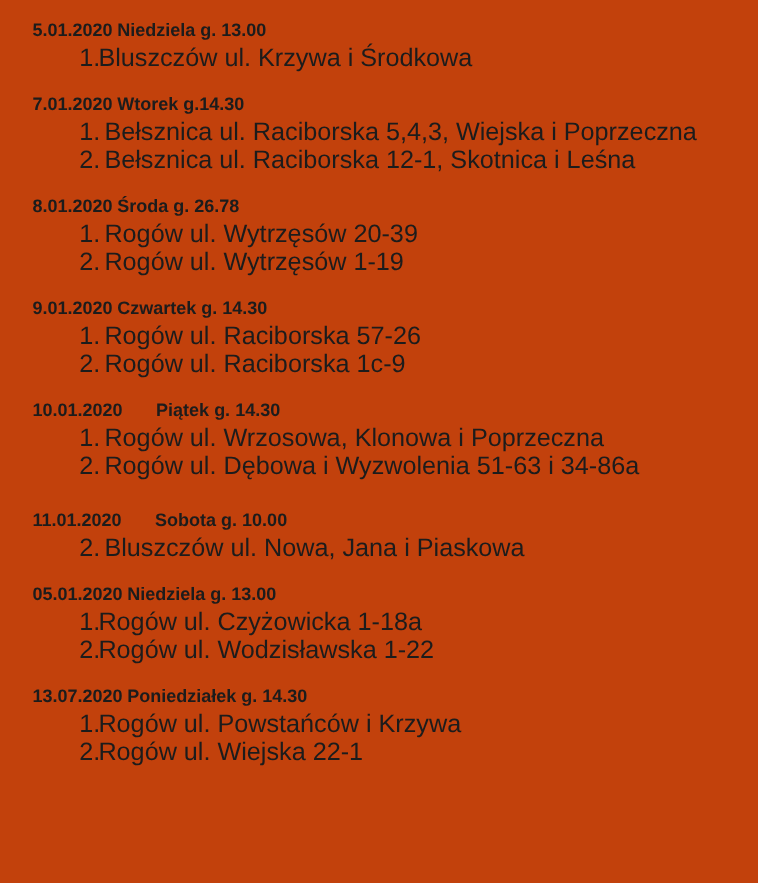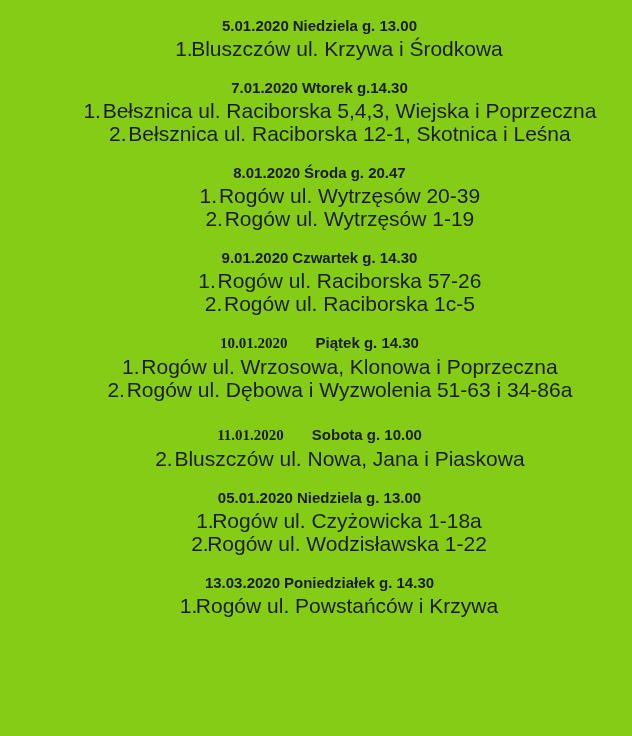--- a/index.html
+++ b/index.html
@@ -12,43 +12,41 @@
     height: 736px;
     overflow: hidden;
     font-family: "Liberation Sans", sans-serif;
     color: #1c1c1c;
   }
   .page {
     box-sizing: border-box;
     width: 632px;
     height: 736px;
     padding: 14px 20px 0 27px;
-    background: #84cc16;
-    text-align: center;
+    background: #c2410c;
   }
   .section {
     margin: 0 0 16px 0;
   }
   .section.extra-top {
     margin-top: 22px;
   }
   .heading {
     margin: 0;
     font-size: 15px;
     font-weight: 700;
     line-height: 23px;
     white-space: nowrap;
   }
   .heading .date {
     display: inline-block;
     margin-right: 4px;
   }
   .section.tabbed .heading .date {
     margin-right: 28px;
-    font-family: Liberation Serif, serif;
   }
   .item {
     font-size: 21px;
     line-height: 23px;
     padding-left: 39px;
     white-space: nowrap;
   }
   .item .num {
     display: inline-block;
     width: 16px;
@@ -67,46 +65,47 @@
     <div class="item"><span class="num">1.</span><span class="txt">Bluszczów ul. Krzywa i Środkowa</span></div>
   </section>
 
   <section class="section wide">
     <h3 class="heading"><span class="date">7.01.2020</span><span class="daytime">Wtorek g.14.30</span></h3>
     <div class="item"><span class="num">1.</span><span class="txt">Bełsznica ul. Raciborska 5,4,3, Wiejska i Poprzeczna</span></div>
     <div class="item"><span class="num">2.</span><span class="txt">Bełsznica ul. Raciborska 12-1, Skotnica i Leśna</span></div>
   </section>
 
   <section class="section wide">
-    <h3 class="heading"><span class="date">8.01.2020</span><span class="daytime">Środa g. 20.47</span></h3>
+    <h3 class="heading"><span class="date">8.01.2020</span><span class="daytime">Środa g. 26.78</span></h3>
     <div class="item"><span class="num">1.</span><span class="txt">Rogów ul. Wytrzęsów 20-39</span></div>
     <div class="item"><span class="num">2.</span><span class="txt">Rogów ul. Wytrzęsów 1-19</span></div>
   </section>
 
   <section class="section wide">
     <h3 class="heading"><span class="date">9.01.2020</span><span class="daytime">Czwartek g. 14.30</span></h3>
     <div class="item"><span class="num">1.</span><span class="txt">Rogów ul. Raciborska 57-26</span></div>
-    <div class="item"><span class="num">2.</span><span class="txt">Rogów ul. Raciborska 1c-5</span></div>
+    <div class="item"><span class="num">2.</span><span class="txt">Rogów ul. Raciborska 1c-9</span></div>
   </section>
 
   <section class="section wide tabbed">
     <h3 class="heading"><span class="date">10.01.2020</span><span class="daytime">Piątek g. 14.30</span></h3>
     <div class="item"><span class="num">1.</span><span class="txt">Rogów ul. Wrzosowa, Klonowa i Poprzeczna</span></div>
     <div class="item"><span class="num">2.</span><span class="txt">Rogów ul. Dębowa i Wyzwolenia 51-63 i 34-86a</span></div>
   </section>
 
   <section class="section wide tabbed extra-top">
     <h3 class="heading"><span class="date">11.01.2020</span><span class="daytime">Sobota g. 10.00</span></h3>
     <div class="item"><span class="num">2.</span><span class="txt">Bluszczów ul. Nowa, Jana i Piaskowa</span></div>
   </section>
 
   <section class="section">
     <h3 class="heading"><span class="date">05.01.2020</span><span class="daytime">Niedziela g. 13.00</span></h3>
     <div class="item"><span class="num">1.</span><span class="txt">Rogów ul. Czyżowicka 1-18a</span></div>
     <div class="item"><span class="num">2.</span><span class="txt">Rogów ul. Wodzisławska 1-22</span></div>
   </section>
 
   <section class="section">
-    <h3 class="heading"><span class="date">13.03.2020</span><span class="daytime">Poniedziałek g. 14.30</span></h3>
+    <h3 class="heading"><span class="date">13.07.2020</span><span class="daytime">Poniedziałek g. 14.30</span></h3>
     <div class="item"><span class="num">1.</span><span class="txt">Rogów ul. Powstańców i Krzywa</span></div>
+    <div class="item"><span class="num">2.</span><span class="txt">Rogów ul. Wiejska 22-1</span></div>
   </section>
 
 </div>
 
 </body></html>

